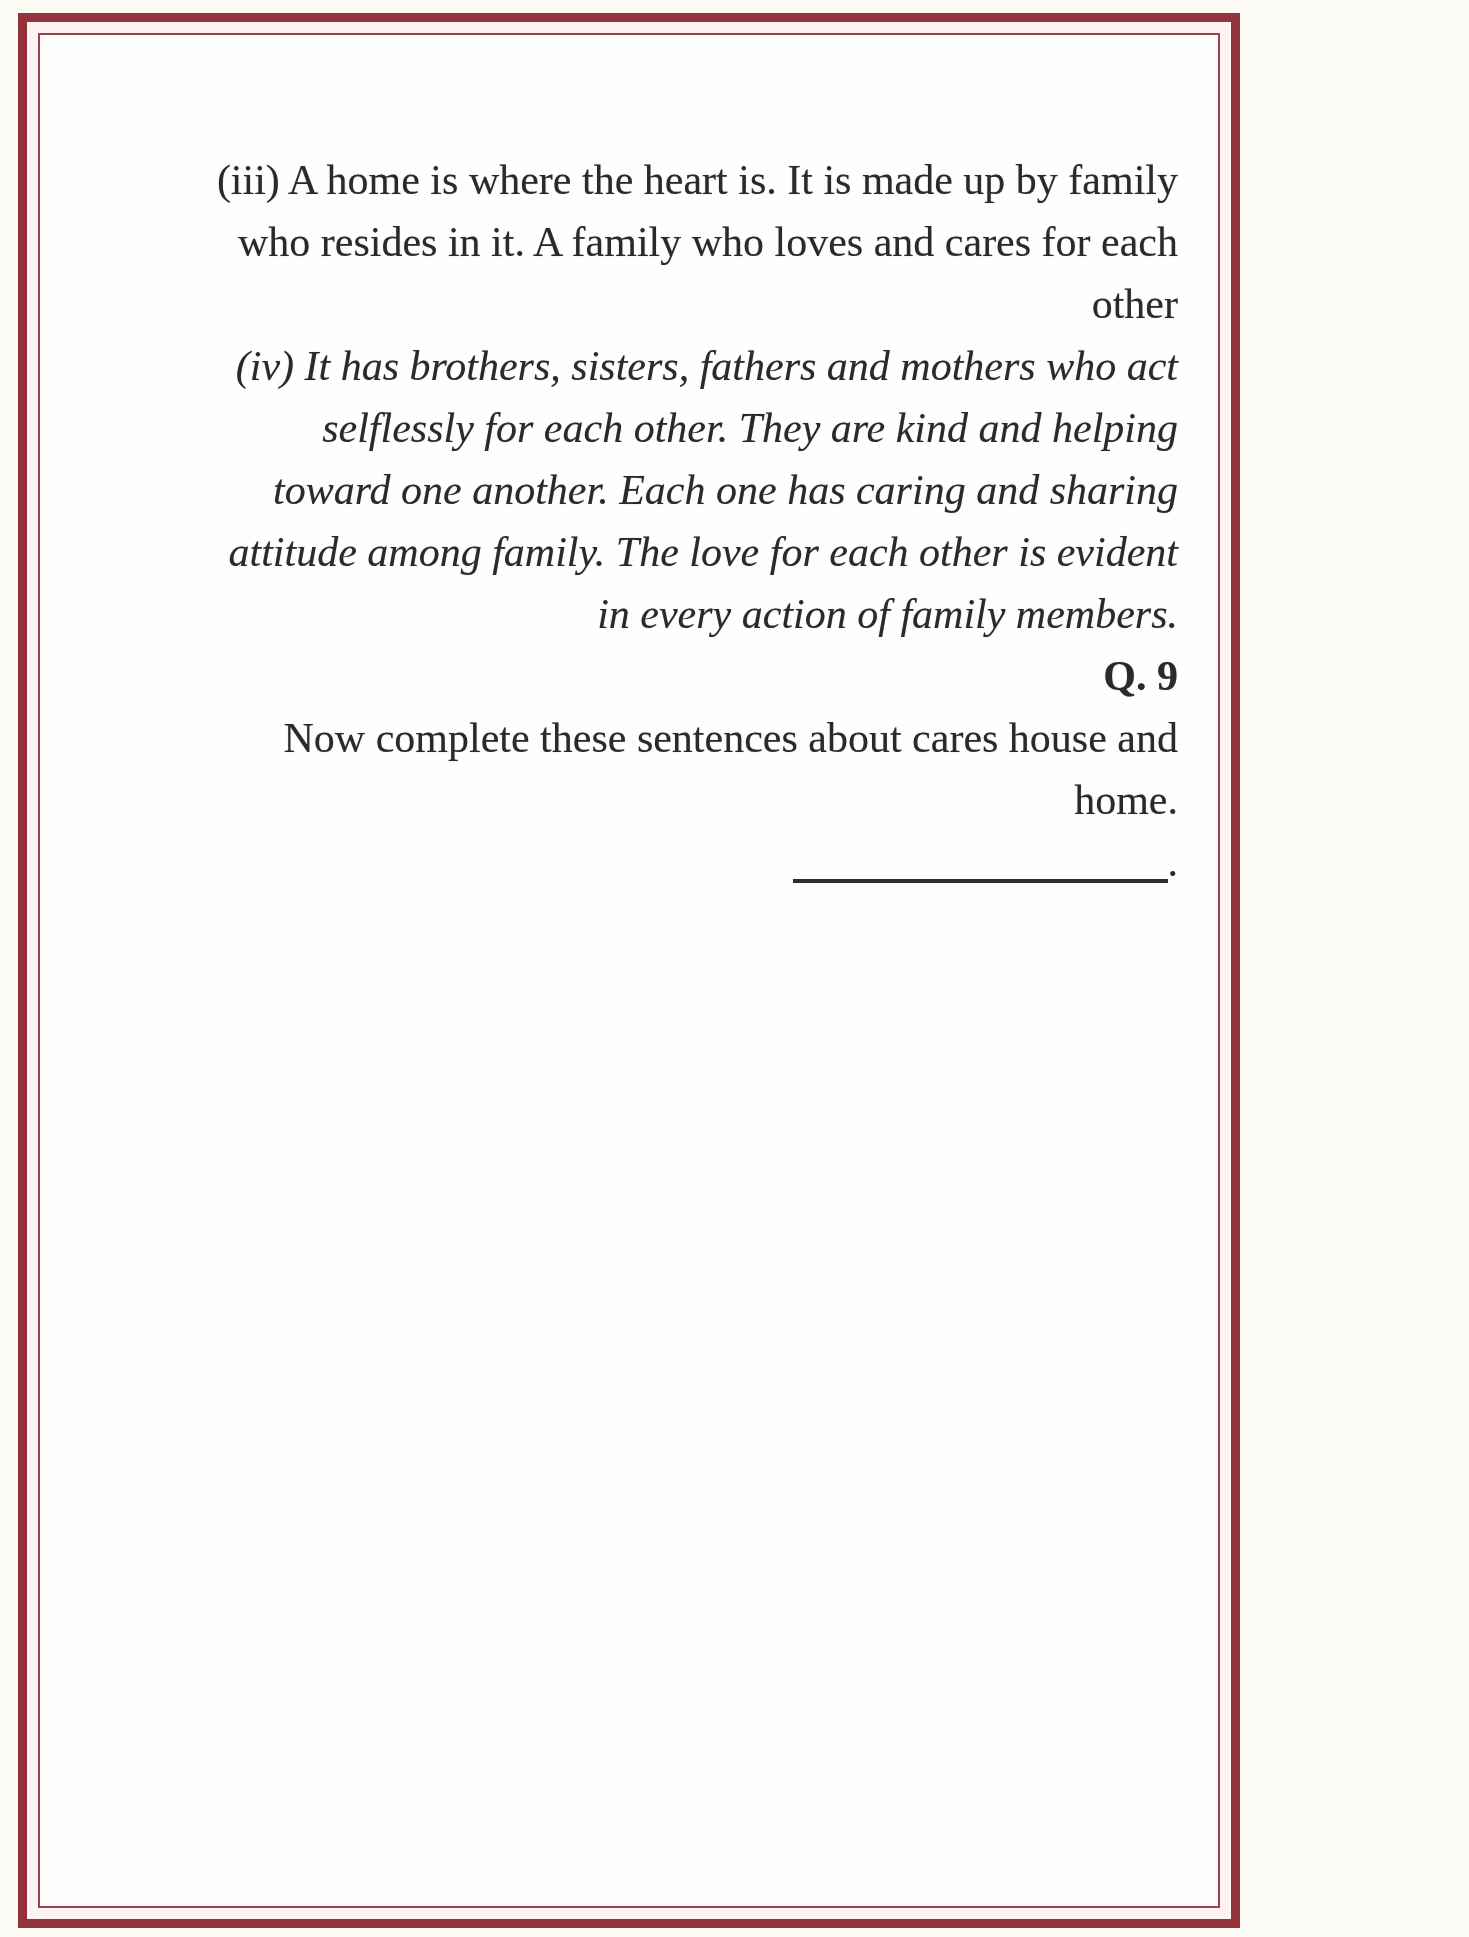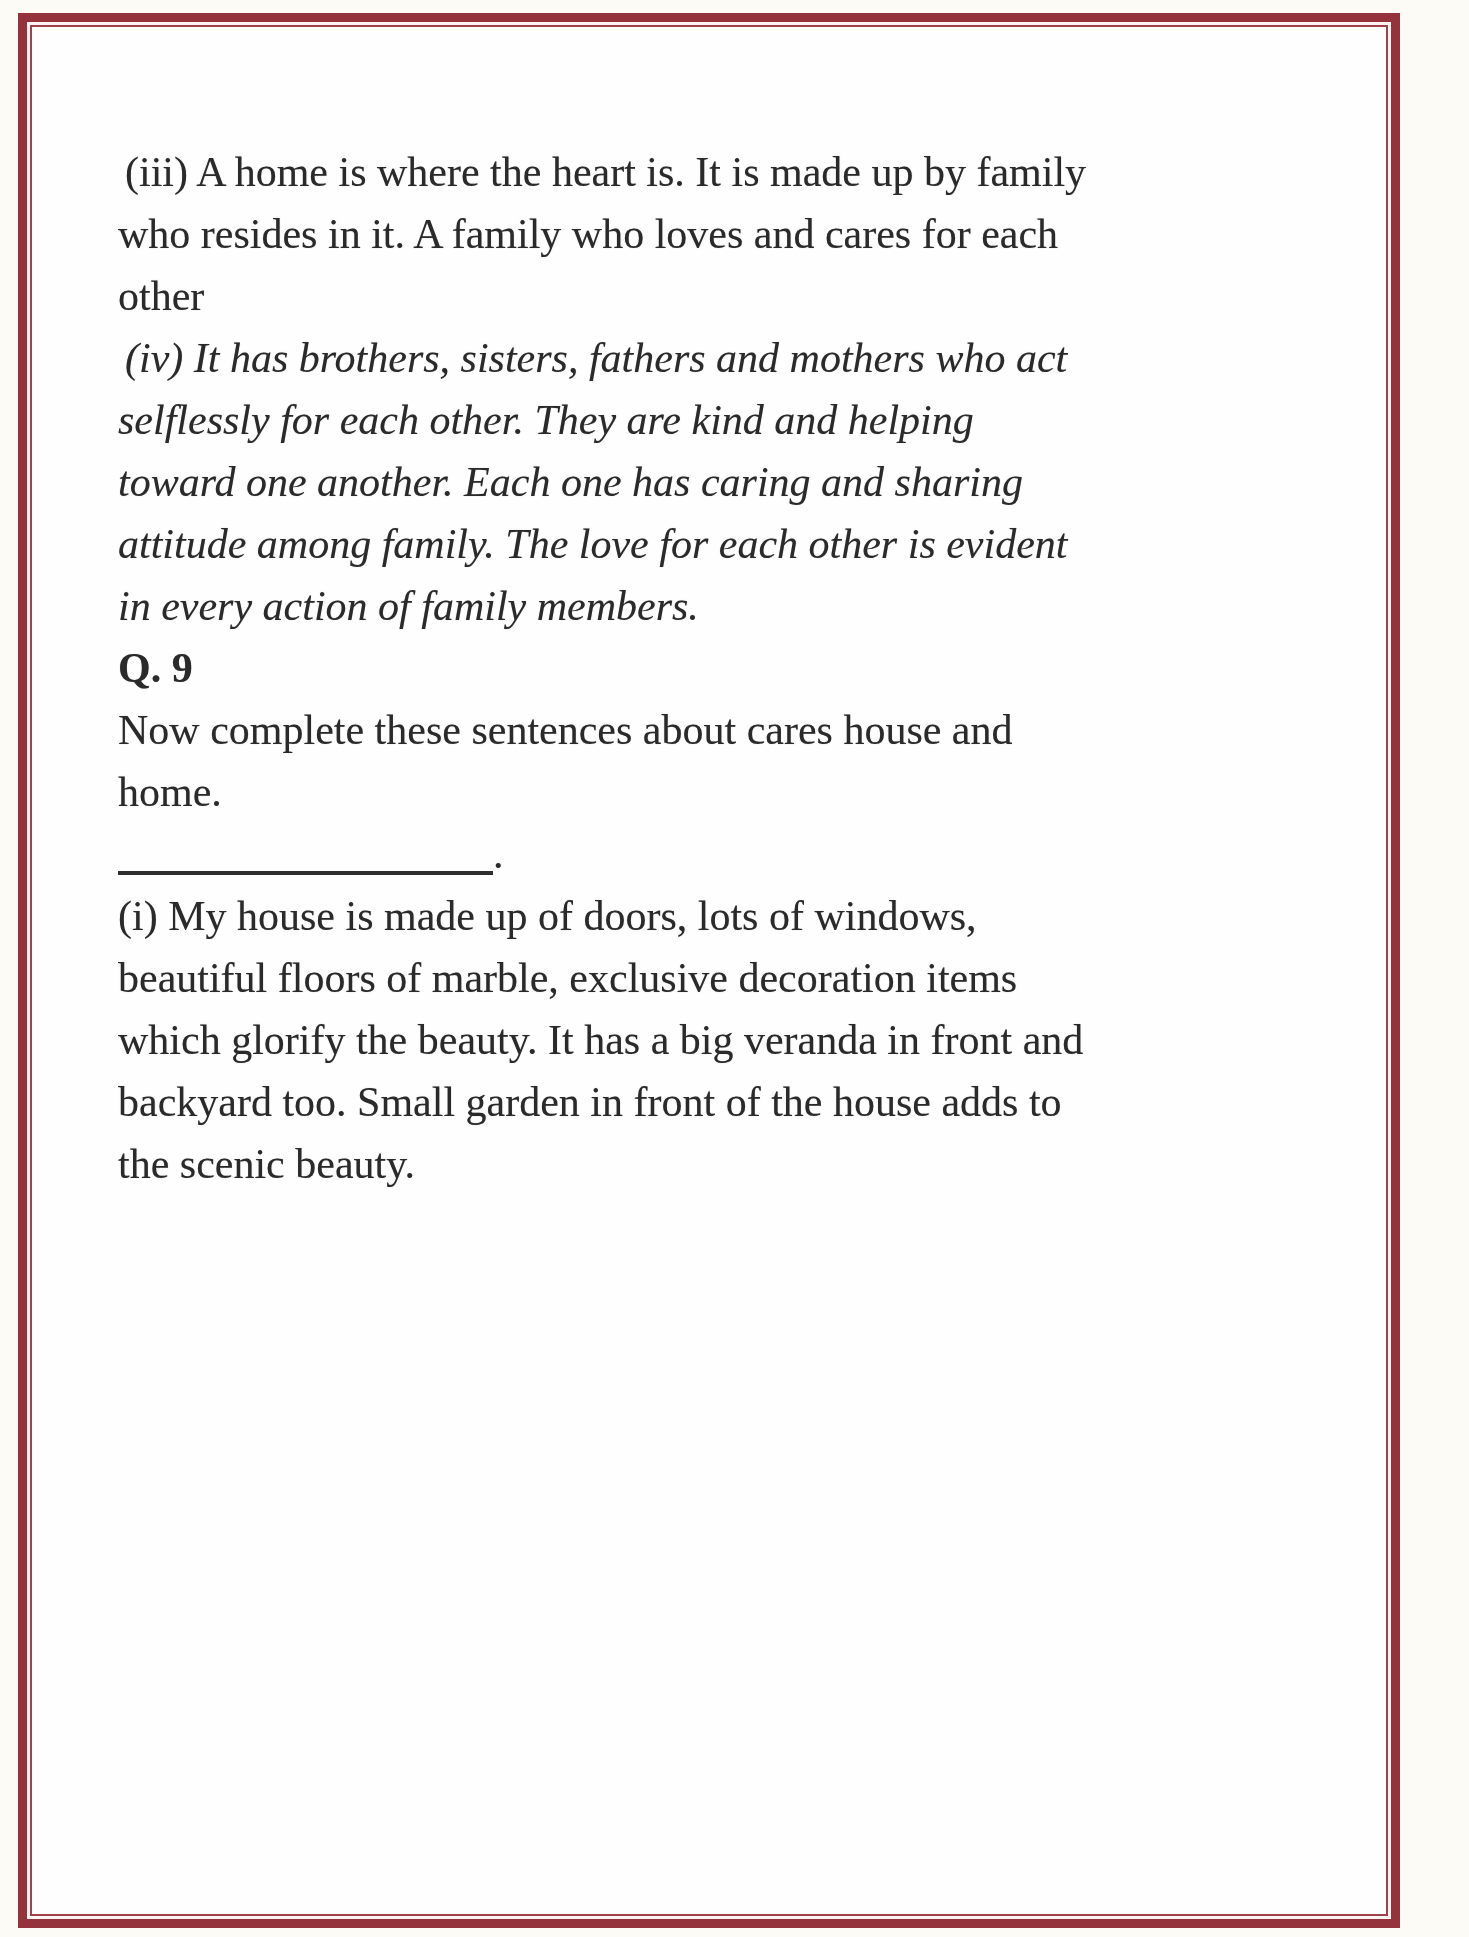--- a/index.html
+++ b/index.html
@@ -9,26 +9,27 @@
     position: relative;
     background: #fcfbf5;
     overflow: hidden;
     font-family: "Liberation Serif", "DejaVu Serif", serif;
     color: #2a2a2a;
   }
   .frame-outer {
     position: absolute;
     left: 18px;
     top: 13px;
-    width: 1382px;
+    width: 1222px;
     height: 1915px;
     box-sizing: border-box;
     border: 9px solid #94333b;
     background: #fdf3f2;
-    padding: 3px;
+    padding: 11px;
+    text-align: right;
   }
   .frame-inner {
     box-sizing: border-box;
     width: 100%;
     height: 100%;
     border: 2px solid #9d424a;
     background: #fefefe;
   }
   .content {
     box-sizing: border-box;
@@ -77,21 +78,16 @@
       <p class="intro">Now complete these sentences about cares house and
 home.</p>
 
 
 
       <div class="line">
         <span class="blank blank-short"></span><span>.</span>
       </div>
 
 
-      <p class="answer-para">(i) My house is made up of doors, lots of windows,
-beautiful floors of marble, exclusive decoration items
-which glorify the beauty. It has a big veranda in front and
-backyard too. Small garden in front of the house adds to
-the scenic beauty.</p>
 
     </div>
   </div>
 </div>
 
 </body></html>

